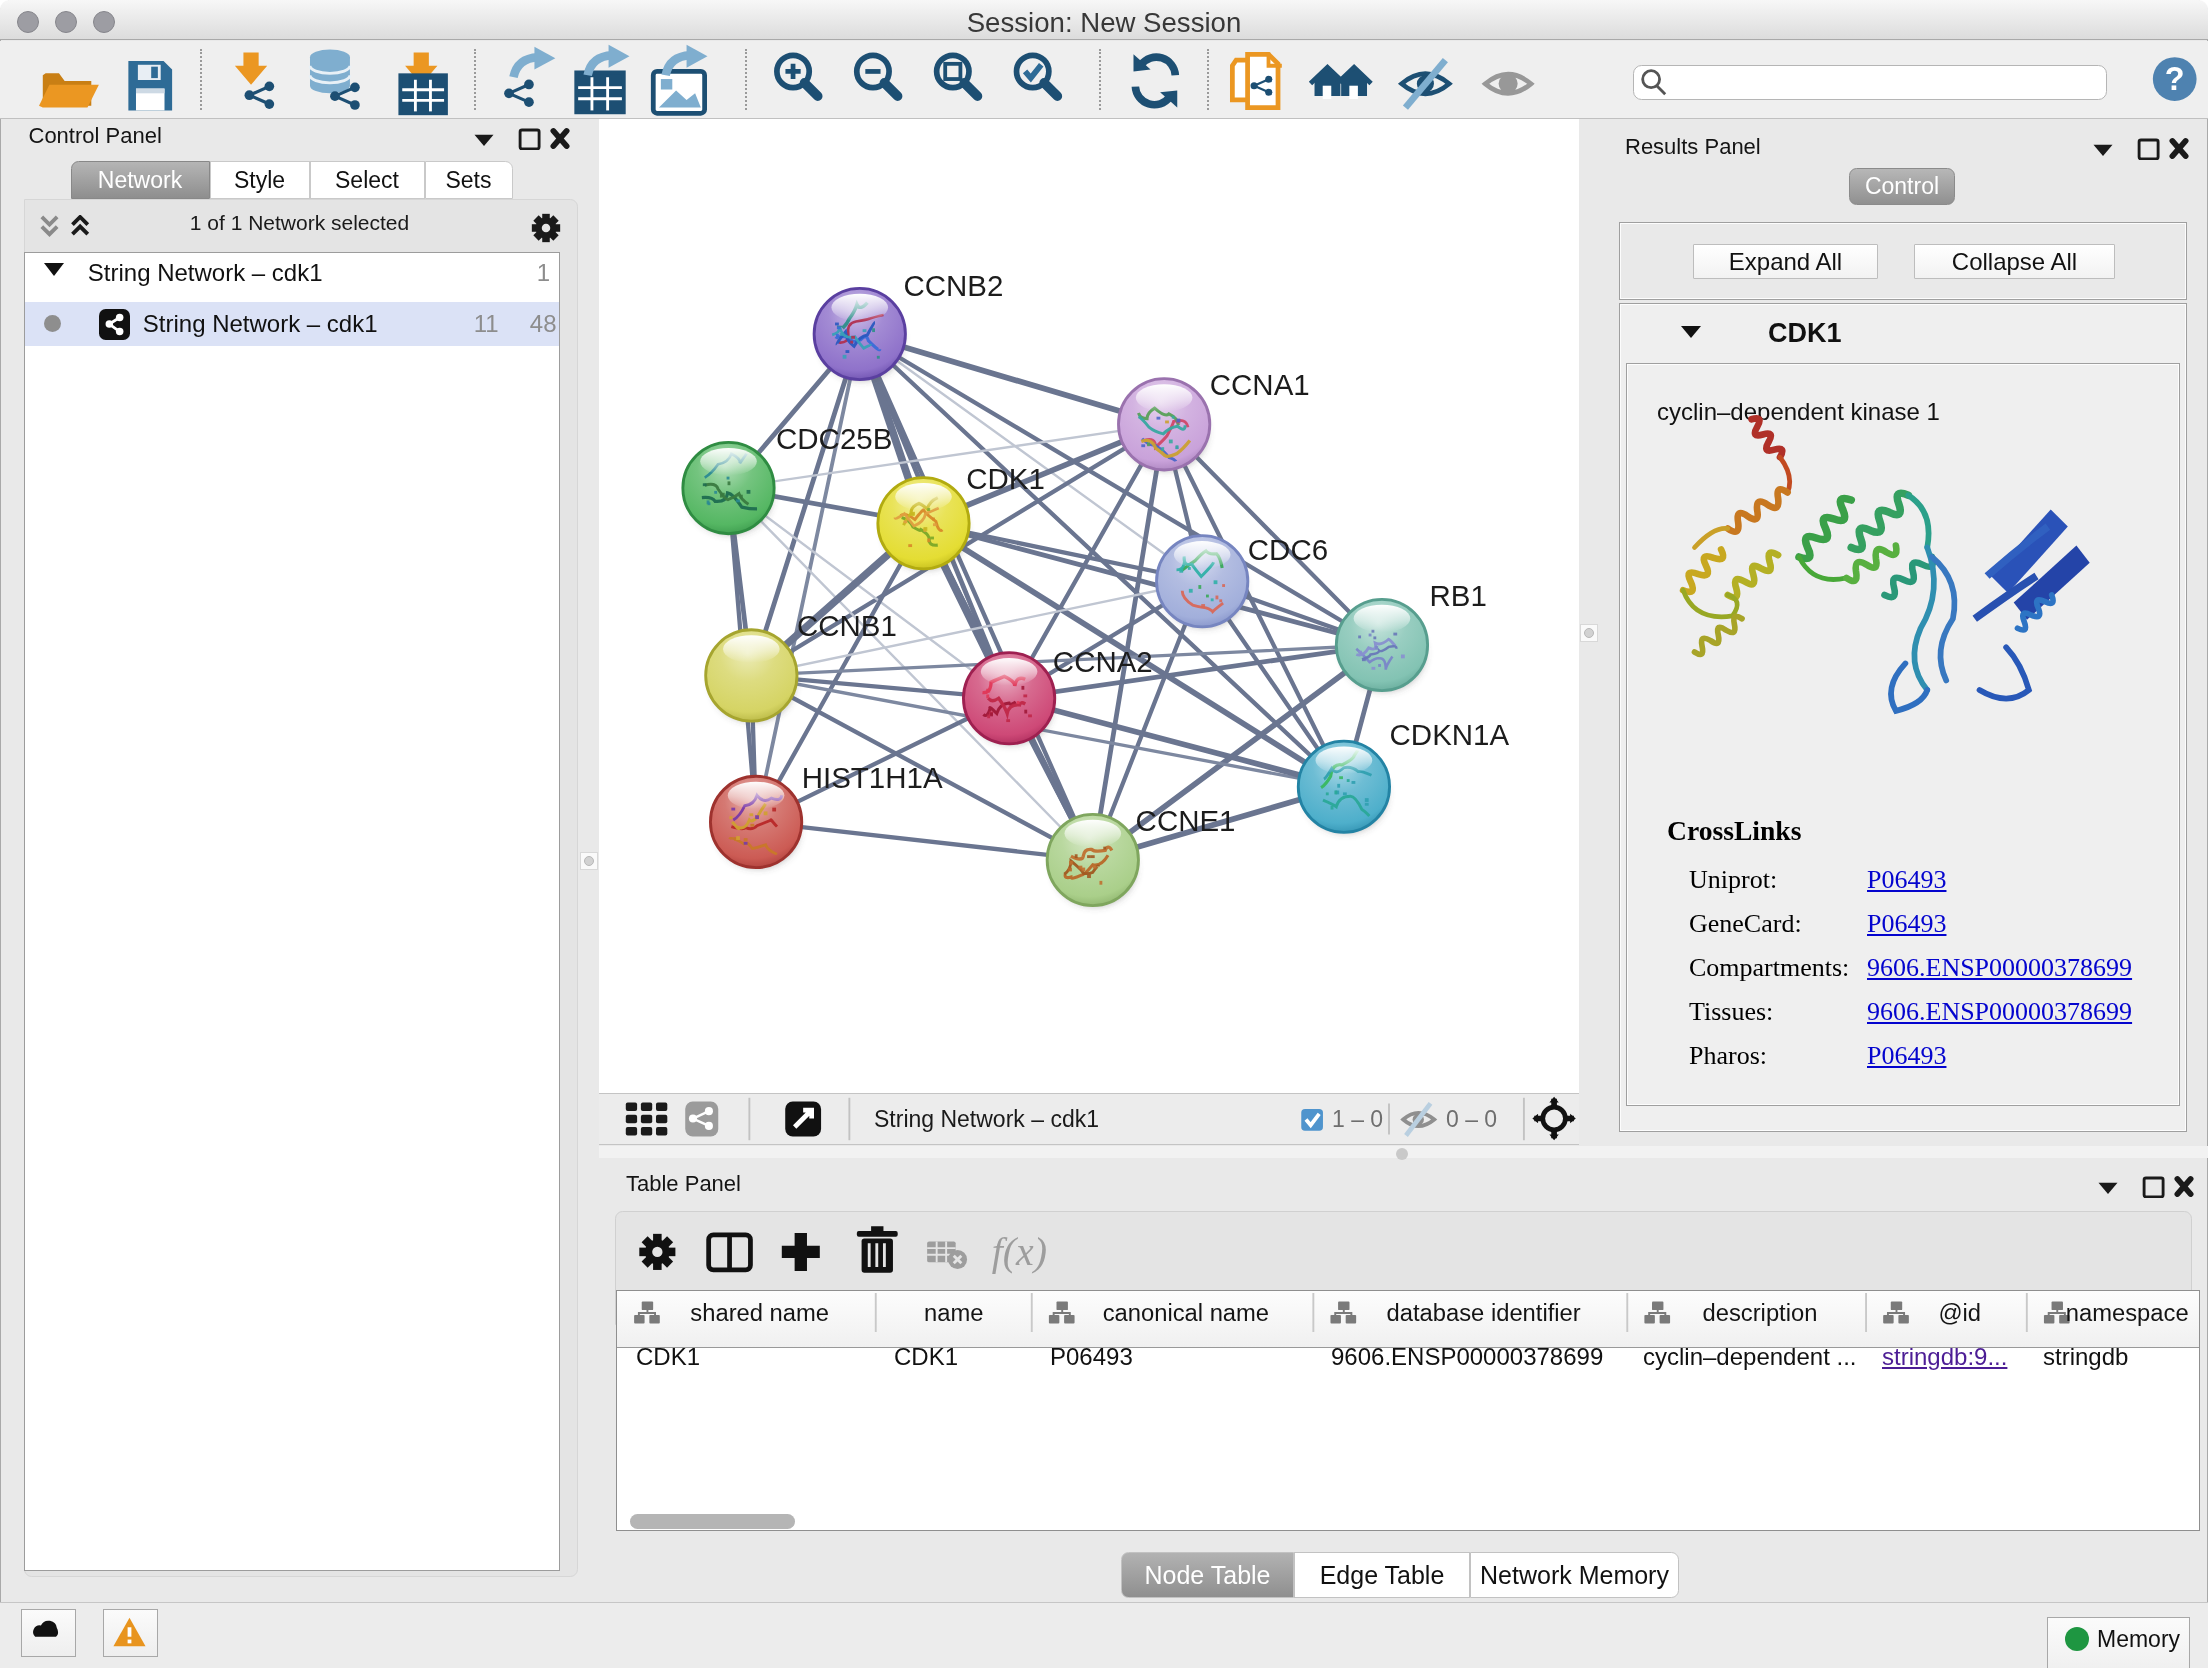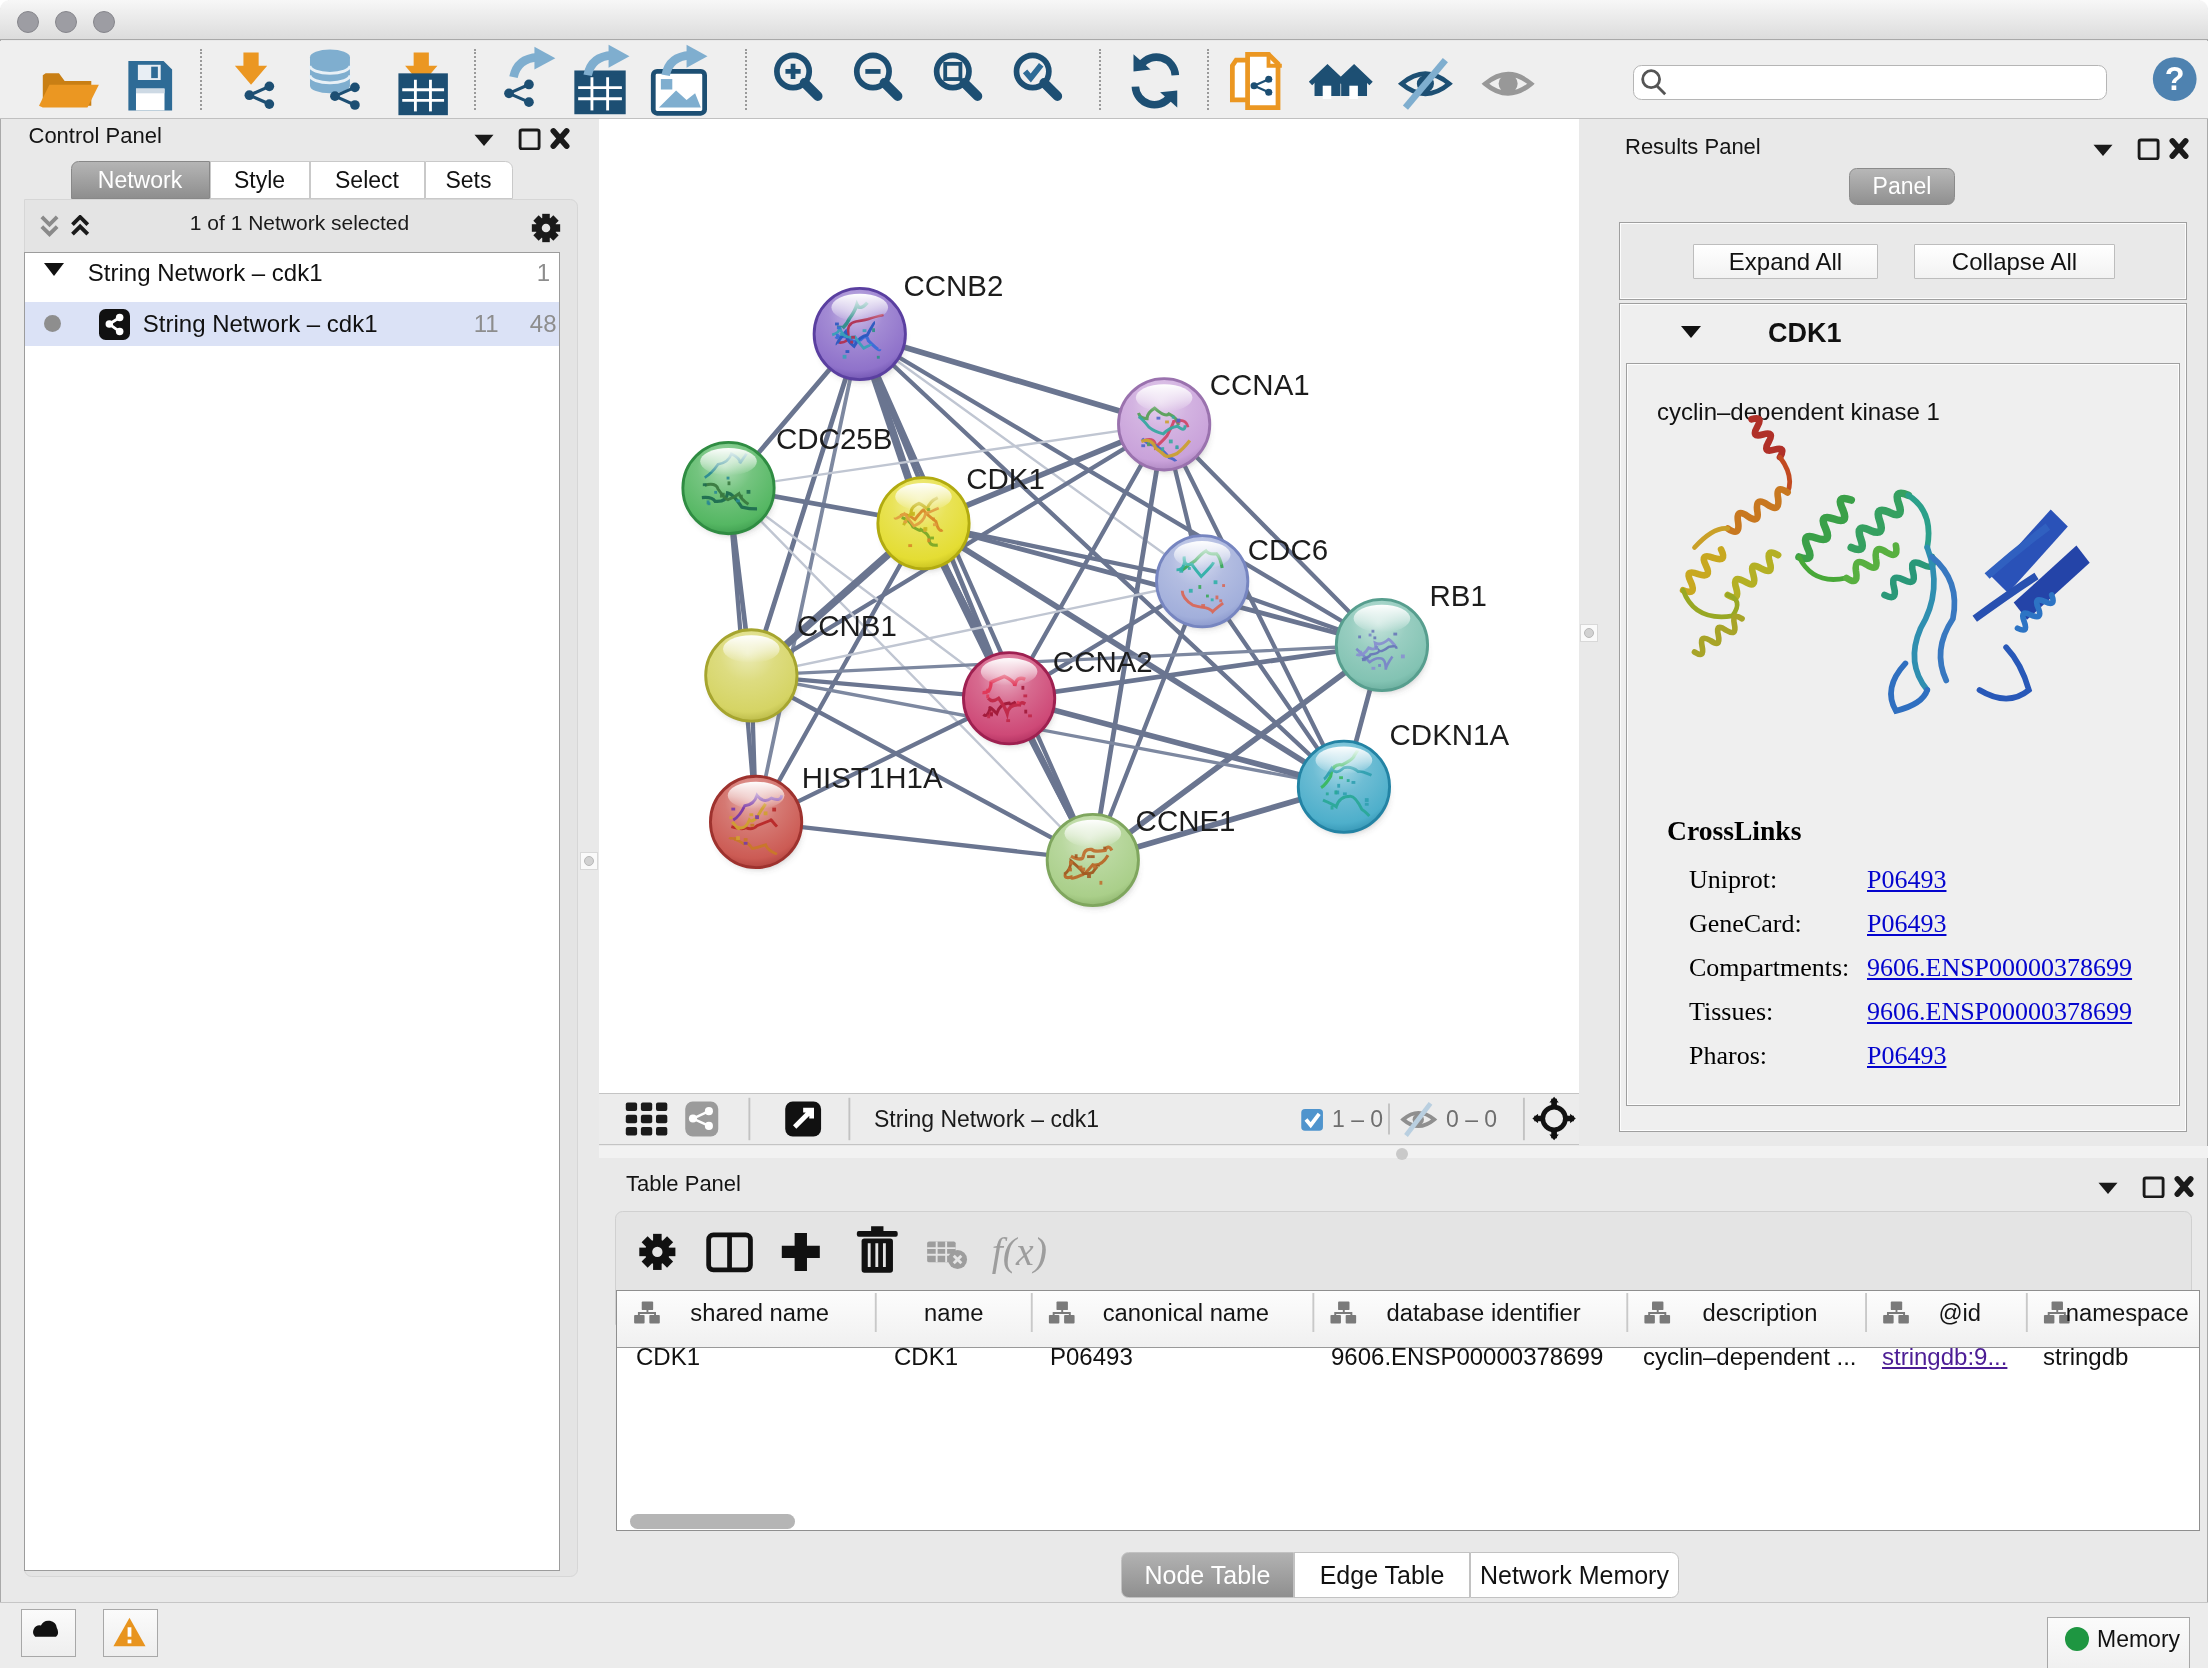--- a/index.html
+++ b/index.html
@@ -36,20 +36,21 @@
 .btab { position:absolute; top:394px; height:46px; font-size:25px; text-align:center; background:#fff; border:1px solid #c2c2c2; color:#111; }
 .btabsel { background:linear-gradient(#b2b2b2,#8f8f8f); color:#fff; }
 </style>
 </head>
 <body>
 <div id="winbg" style="position:absolute;left:0;top:0;width:2208px;height:1668px;background:#e9e9e9;border:1.9px solid #a9a9a9;border-bottom:none;border-radius:12.4px 12.4px 0 0;box-sizing:border-box;"></div>
 <div id="titlebar" class="abs">
   <div class="tl" style="left:17px;"></div>
   <div class="tl" style="left:55px;"></div>
   <div class="tl" style="left:93px;"></div>
+  <div id="title">Session: New Session</div>
 </div>
 <div id="toolbar" class="abs">
   <svg id="tbicons" width="2208" height="78" viewBox="0 0 2322 82">
 <g>
 <path d="M45 36 L45 68 L96 68 L96 42 L68 42 L62 34 L48 34 Z" fill="#c97f14"></path>
 <path d="M41 68 L52 46 L104 46 L92 70 L45 70 Z" fill="#eb9722"></path>
 </g>
 <g>
 <path d="M135 21 L172 21 L181 30 L181 73 L135 73 Z" fill="#2e6b96"></path>
 <rect x="145" y="25" width="24" height="16" fill="#e8eef4"></rect>
@@ -669,21 +670,21 @@
     <div style="position:absolute;left:797px;top:1.9px;width:12.4px;height:12.4px;border-radius:50%;background:#c9c9c9;"></div>
   </div>
 
 <div id="resultspanel" class="abs">
   <div class="ptitle" style="position:absolute;left:45px;top:9.5px;">Results Panel</div>
   <svg class="phicons" style="left:504px;top:13.3px;" width="114" height="23" viewBox="0 0 120 24">
     <path d="M10 8 L30 8 L20 20 Z" fill="#1a1a1a"></path>
     <rect x="58" y="3" width="20" height="20" fill="none" stroke="#1a1a1a" stroke-width="3" rx="2"></rect>
     <path d="M93 4 L107 20 M107 4 L93 20" stroke="#1a1a1a" stroke-width="6" stroke-linecap="round"></path>
   </svg>
-  <div style="position:absolute;left:269px;top:44px;width:106px;height:37px;background:linear-gradient(#b7b7b7,#909090);border:1px solid #8b8b8b;border-radius:7.6px;color:#fff;font-size:23px;text-align:center;line-height:35px;">Panel</div>
+  <div style="position:absolute;left:269px;top:44px;width:106px;height:37px;background:linear-gradient(#b7b7b7,#909090);border:1px solid #8b8b8b;border-radius:7.6px;color:#fff;font-size:23px;text-align:center;line-height:35px;">Control</div>
   <div class="box" style="left:39px;top:98px;width:568px;height:78px;"></div>
   <div class="btn" style="left:113px;top:120px;width:185px;height:35px;line-height:33px;">Expand All</div>
   <div class="btn" style="left:334px;top:120px;width:201px;height:35px;line-height:33px;">Collapse All</div>
   <div class="box" style="left:39px;top:179px;width:568px;height:829px;background:#efefef;"></div>
   <div style="position:absolute;left:101px;top:202px;width:0;height:0;border:10.5px solid transparent;border-top:12.4px solid #111;"></div>
   <div style="position:absolute;left:188px;top:194px;font-size:27px;font-weight:bold;color:#111;">CDK1</div>
   <div class="box" style="left:46px;top:239px;width:554px;height:743px;background:#efefef;"></div>
   <div style="position:absolute;left:77px;top:246px;font-size:24px;color:#111;margin-top:28px;">cyclin–dependent kinase 1</div>
   <svg class="phicons" style="left:57px;top:281px;" width="533" height="380" id="ribbon" viewBox="0 0 560 400">
 <path d="M150 55 Q157 43 144 47 Q131 51 138 39 Q145 27 132 31 Q119 35 126 23 Q133 11 120 15" fill="none" stroke="#b03028" stroke-width="7" stroke-linecap="round"></path>

